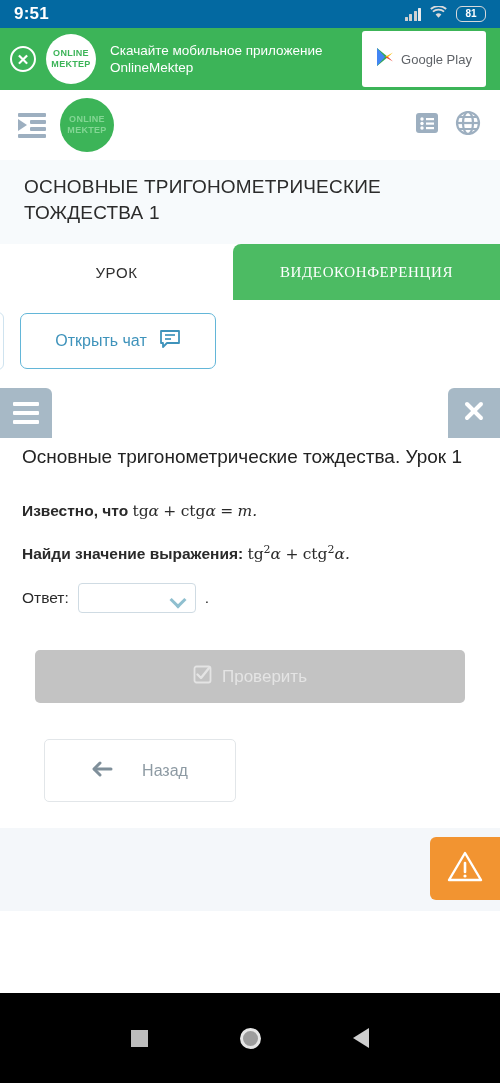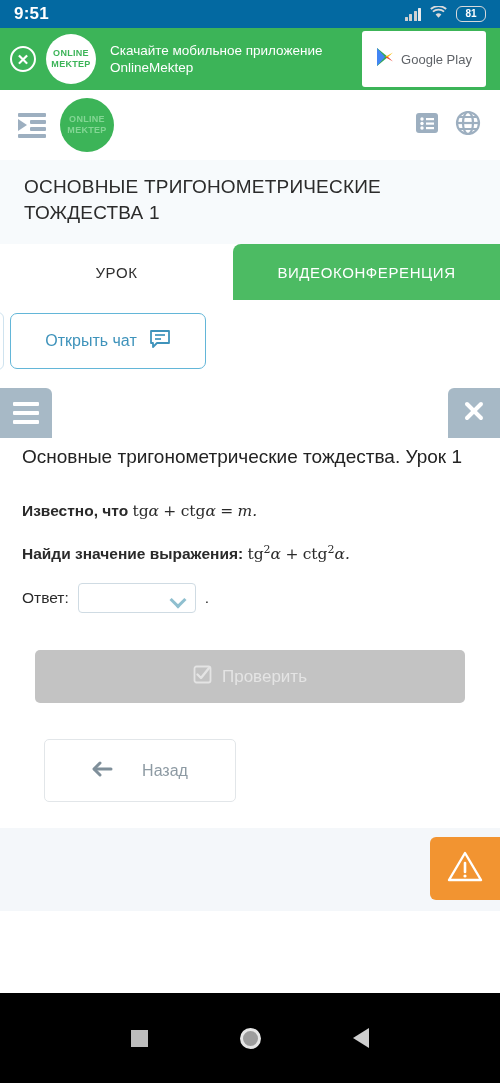--- a/index.html
+++ b/index.html
@@ -97,30 +97,31 @@
   
   .tabs { display: flex; height: 56px; background: #ffffff; }
   .tab {
     display: flex; align-items: center; justify-content: center;
     font-size: 15px; letter-spacing: .6px;
   }
   .tab-lesson { width: 233px; color: #2f2f2f; background: #ffffff; }
   .tab-conf {
     flex: 1 1 auto; background: #4cbb63; color: #ffffff;
     border-top-left-radius: 8px;
+    font-family: Liberation Serif, serif;
   }
 
   
   .chatrow { height: 88px; background: #ffffff; position: relative; }
   .edge-stub {
     position: absolute; left: -8px; top: 12px; width: 12px; height: 58px;
     background: #ffffff; border: 1px solid #cfe3ef; border-radius: 6px;
   }
   .chat-btn {
-    position: absolute; left: 10px; top: 13px;
+    position: absolute; left: 20px; top: 13px;
     width: 196px; height: 56px; border: 1px solid #63b6d8; border-radius: 7px;
     background: #ffffff; color: #3f93bb; font-size: 16px;
     display: flex; align-items: center; justify-content: center; gap: 12px;
   }
 
   
   .panelbar { position: relative; height: 50px; background: #ffffff; }
   .sq-btn {
     position: absolute; top: 0; width: 52px; height: 50px;
     background: #a7b9c6; display: flex; align-items: center; justify-content: center;

